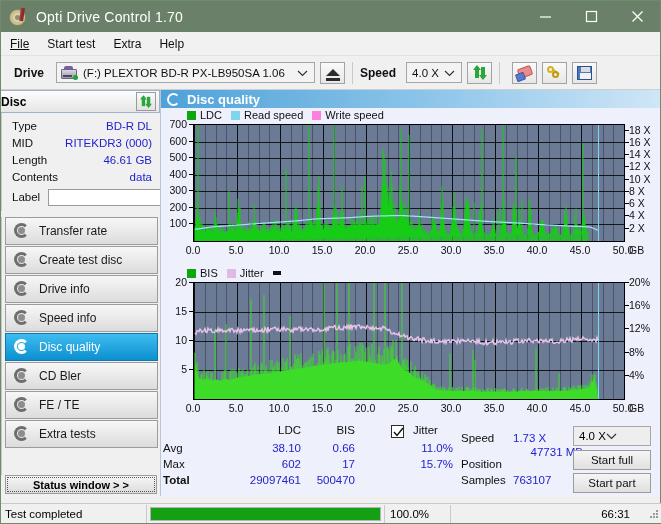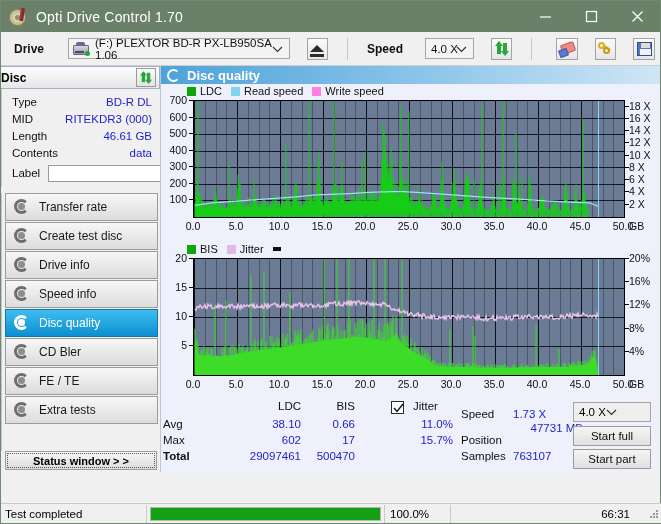--- a/index.html
+++ b/index.html
@@ -24,21 +24,21 @@
   .win-btns{position:absolute;right:0;top:0;height:31px;display:flex;}
   .win-btn{width:46px;height:31px;display:flex;align-items:center;justify-content:center;color:#ffffff;font-size:13px;}
   .win-btn svg{display:block;}
 
   
   .menubar{height:23px;background:#f1f1f1;display:flex;align-items:center;padding-left:9px;border-bottom:1px solid #e2e2e2;}
   .menu-item{margin-right:18px;font-size:12px;color:#101010;}
   .menu-item u{text-decoration:underline;}
 
   
-  .toolbar{height:33px;background:#f0f0f0;display:flex;align-items:center;padding:0 5px;border-bottom:1px solid #cfcfcf;gap:12px;}
+  .toolbar{height:33px;background:#f0f0f0;display:flex;align-items:center;padding:0 5px;border-bottom:1px solid #cfcfcf;}
   .tb-label{font-weight:bold;font-size:12px;color:#101010;margin:0 12px 0 8px;}
   .combo{height:21px;background:#f3f3f3;border:1px solid #a6a6a6;display:flex;align-items:center;
      font-size:11.5px;color:#101010;box-sizing:border-box;position:relative;}
   .combo .caret{position:absolute;right:6px;top:50%;transform:translateY(-50%);}
   .drive-combo{width:259px;padding-left:4px;}
   .drv-ico{width:17px;height:14px;margin-right:5px;position:relative;flex:0 0 auto;}
   .drv-ico .body{position:absolute;left:0;top:3px;width:16px;height:10px;background:linear-gradient(#d8d8e4,#9a9aac);border:1px solid #6a6a78;box-sizing:border-box;border-radius:1px;}
   .drv-ico .slot{position:absolute;left:2px;top:9px;width:9px;height:2px;background:#4a4a58;}
   .drv-ico .top{position:absolute;left:3px;top:0px;width:9px;height:5px;background:#7b5ca8;border-radius:2px 2px 0 0;}
   .drv-ico .gdot{position:absolute;right:0px;bottom:0px;width:5px;height:5px;background:#23a23a;border-radius:50%;}
@@ -175,20 +175,26 @@
       </div>
       <div class="win-btn">
         <svg width="13" height="13">
             <line x1="1.5" y1="1.5" x2="11.5" y2="11.5" stroke="#fff" stroke-width="1.2"></line>
             <line x1="11.5" y1="1.5" x2="1.5" y2="11.5" stroke="#fff" stroke-width="1.2"></line>
           </svg>
       </div>
     </div>
   </div>
 
+  <div class="menubar">
+    <div class="menu-item"><u>File</u></div>
+    <div class="menu-item"><span>Start test</span></div>
+    <div class="menu-item"><span>Extra</span></div>
+    <div class="menu-item"><span>Help</span></div>
+  </div>
 
   <div class="toolbar">
     <div class="tb-label">Drive</div>
     <div class="combo drive-combo">
       <div class="drv-ico">
         <div class="top"></div>
           <div class="body"></div>
           <div class="slot"></div>
           <div class="gdot"></div>
       </div>

